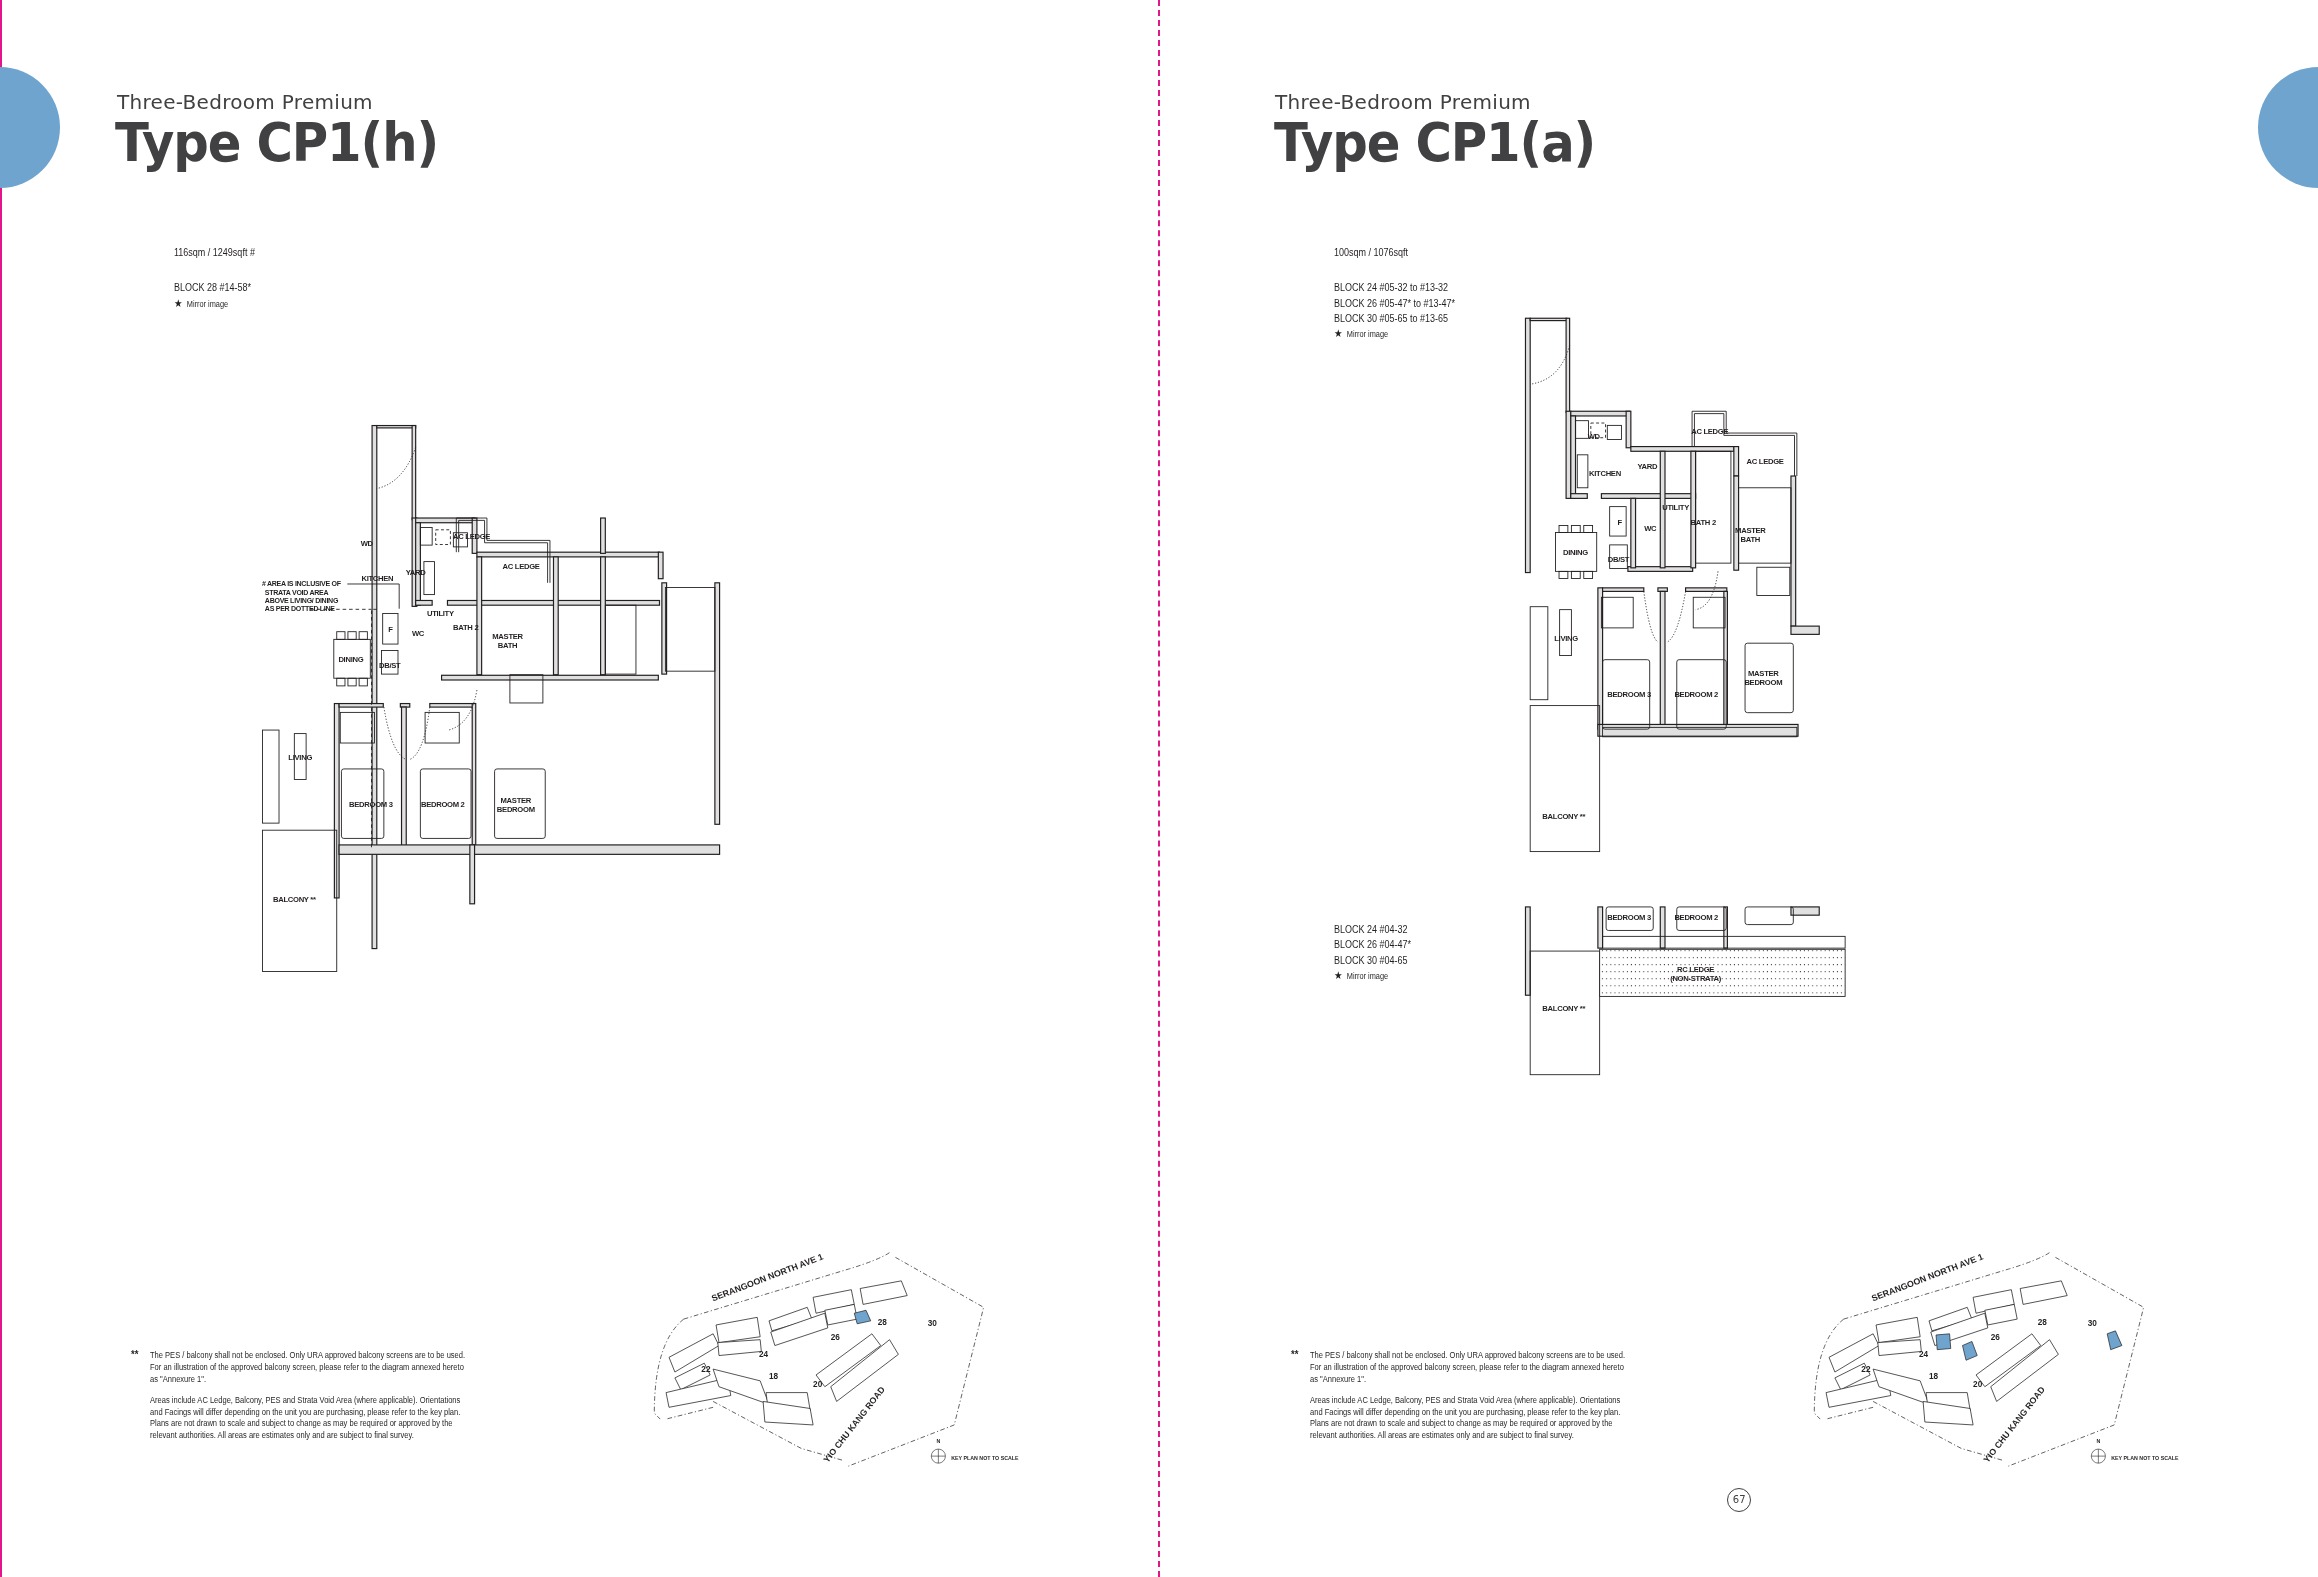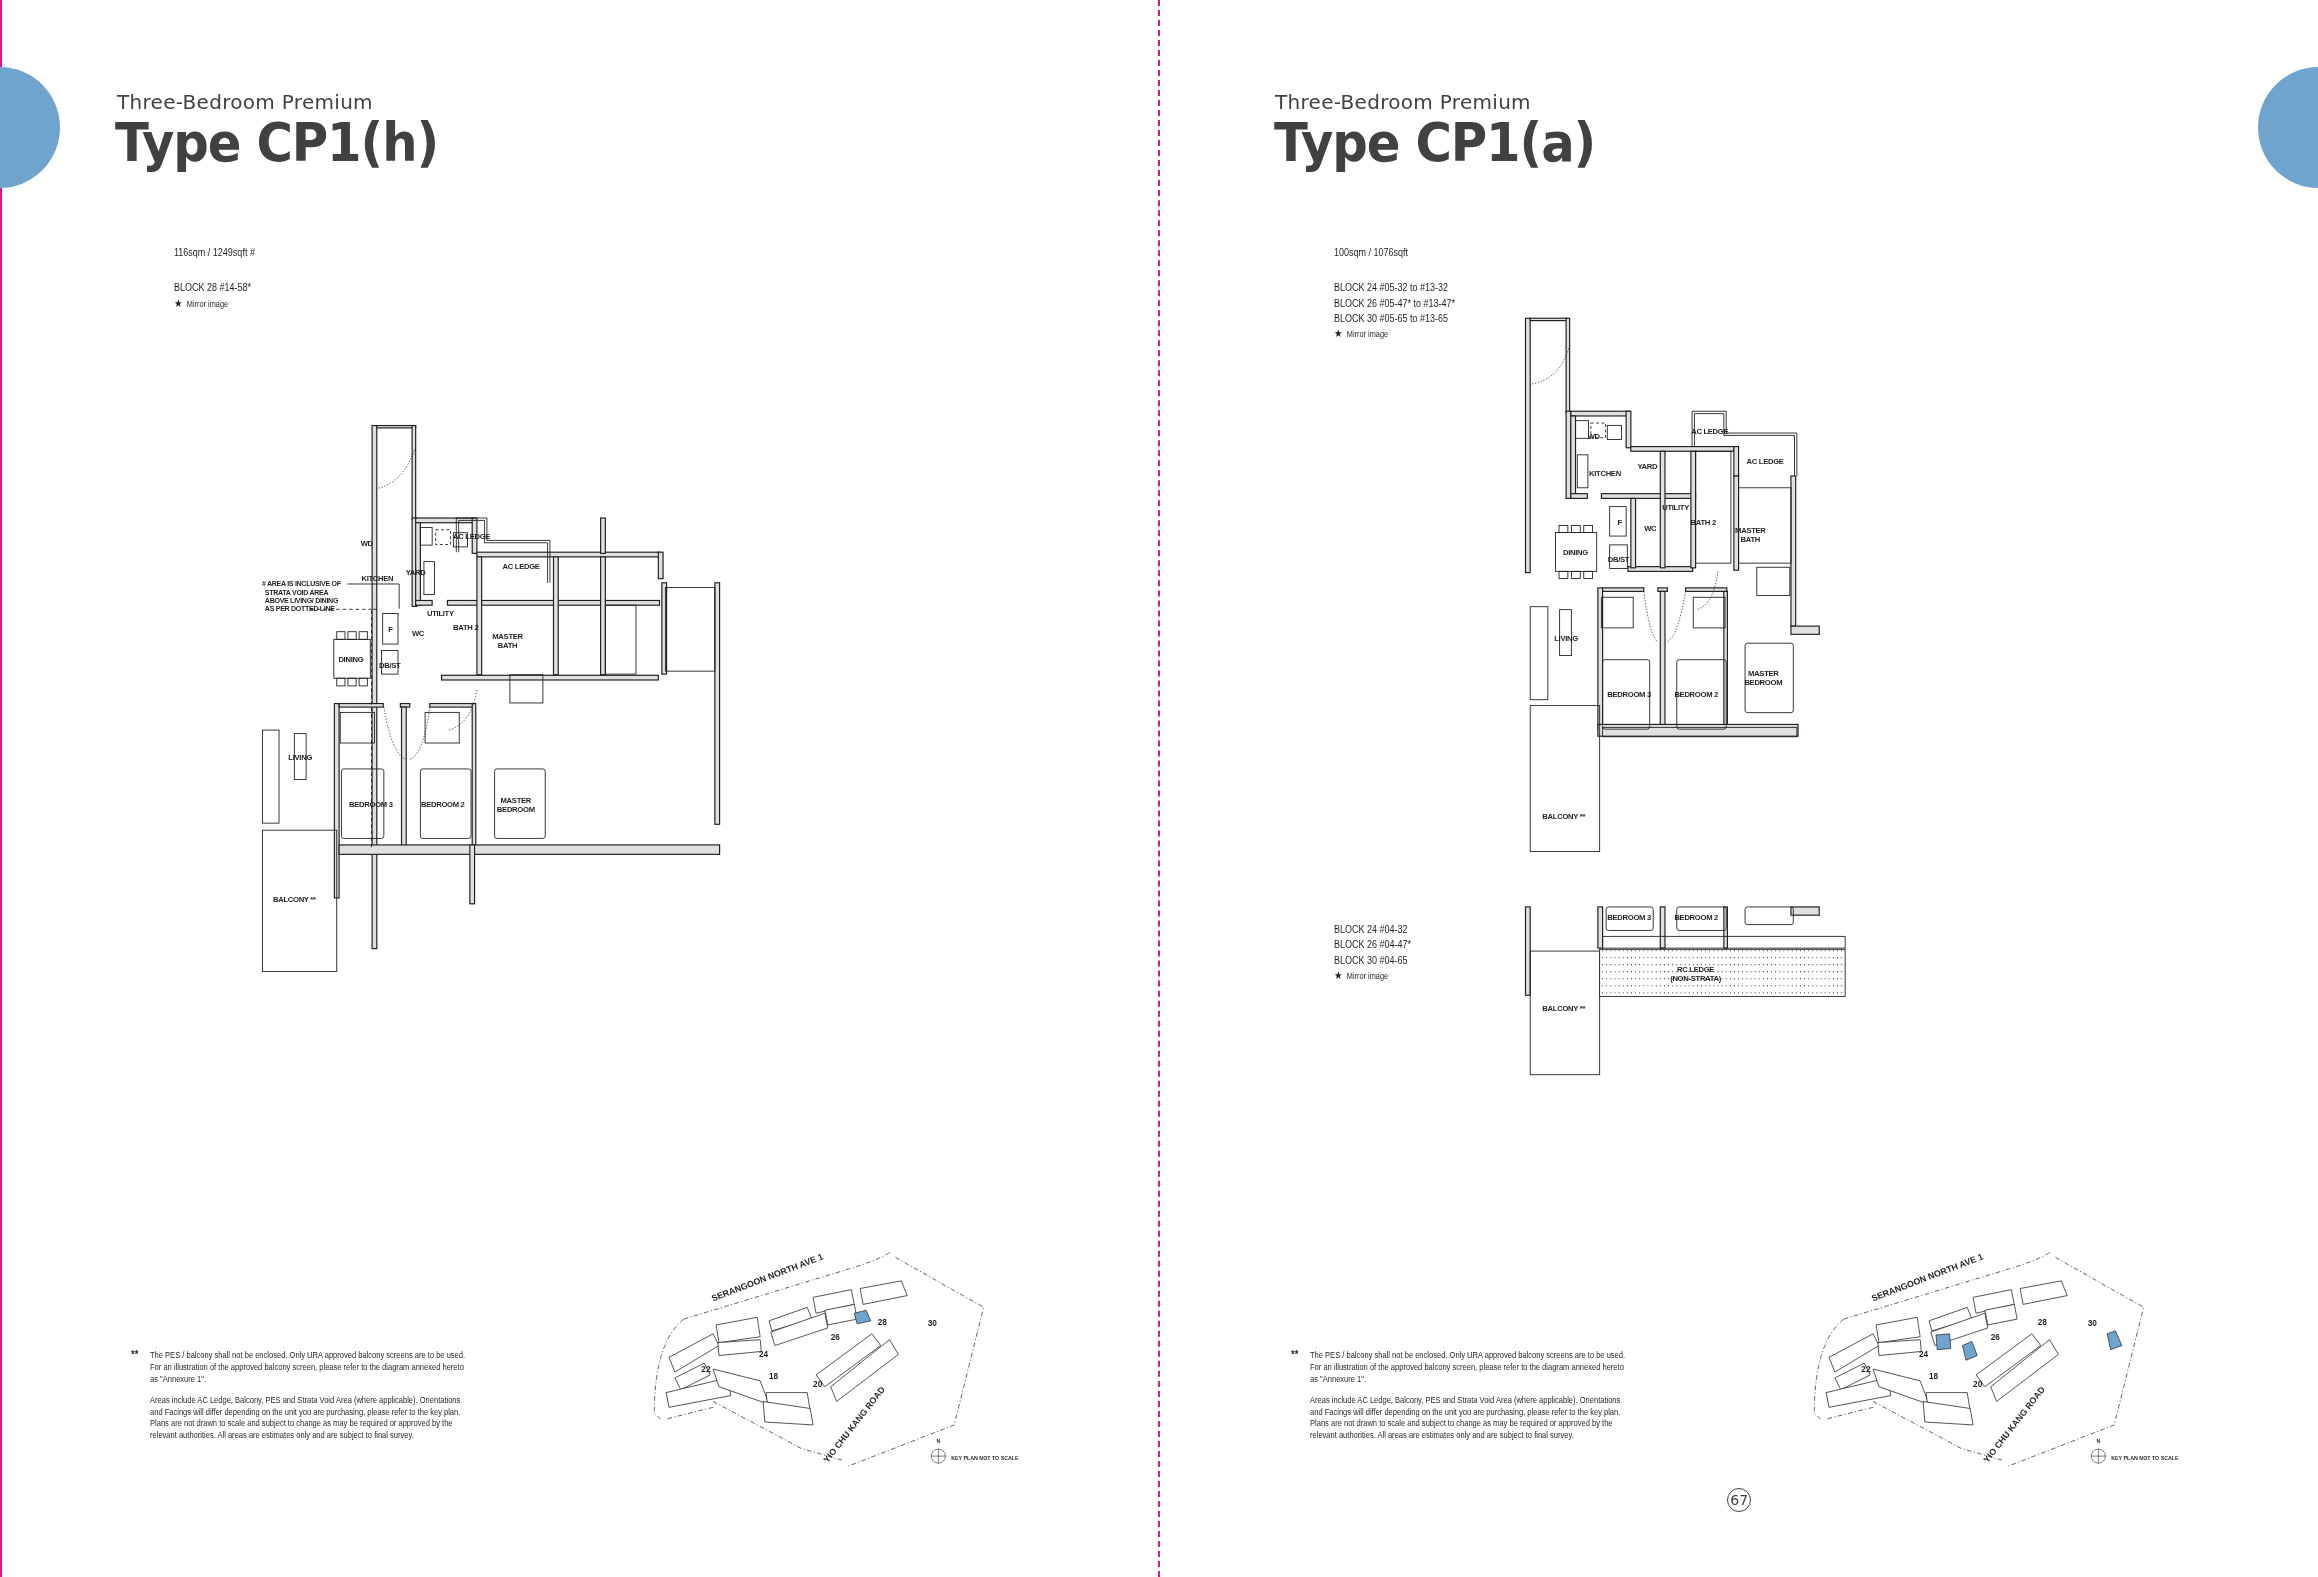--- a/index.html
+++ b/index.html
@@ -18,21 +18,21 @@
   .info{position:absolute;font-family:"Liberation Sans",sans-serif;font-size:10px;color:#231f20;line-height:15.3px;transform:scaleX(0.9);transform-origin:left top;}
   .info .mirror{font-size:8.2px;}
   .info .star{font-size:10.6px;margin-right:4.7px;}
   .gap{height:10.6px;}
   .plan{position:absolute;}
   .plan svg{display:block;}
   .note{position:absolute;width:353px;font-size:8.4px;line-height:11.8px;color:#231f20;transform:scaleX(0.9);transform-origin:left top;}
   .note .stars{position:absolute;left:-21px;top:-1.2px;font-size:10.6px;font-weight:bold;}
   .note p{margin:0 0 9.4px 0;}
   .keyplan{position:absolute;}
-  .pagenum{position:absolute;width:22.4px;height:22.4px;border:0.9px solid #414042;border-radius:50%;font-family:"DejaVu Sans",sans-serif;font-size:14px;color:#414042;text-align:center;line-height:22.4px;}
+  .pagenum{position:absolute;width:22.4px;height:22.4px;border:0.9px solid #414042;border-radius:50%;font-family:"DejaVu Sans",sans-serif;font-size:10px;color:#414042;text-align:center;line-height:22.4px;}
   svg text{font-family:"Liberation Sans",sans-serif;}
 </style>
 </head>
 <body>
 
 <div class="spread">
   <div class="edge-left"></div>
   <div class="fold"></div>
   <div class="tab-circle tab-left"></div>
   <div class="tab-circle tab-right"></div>

